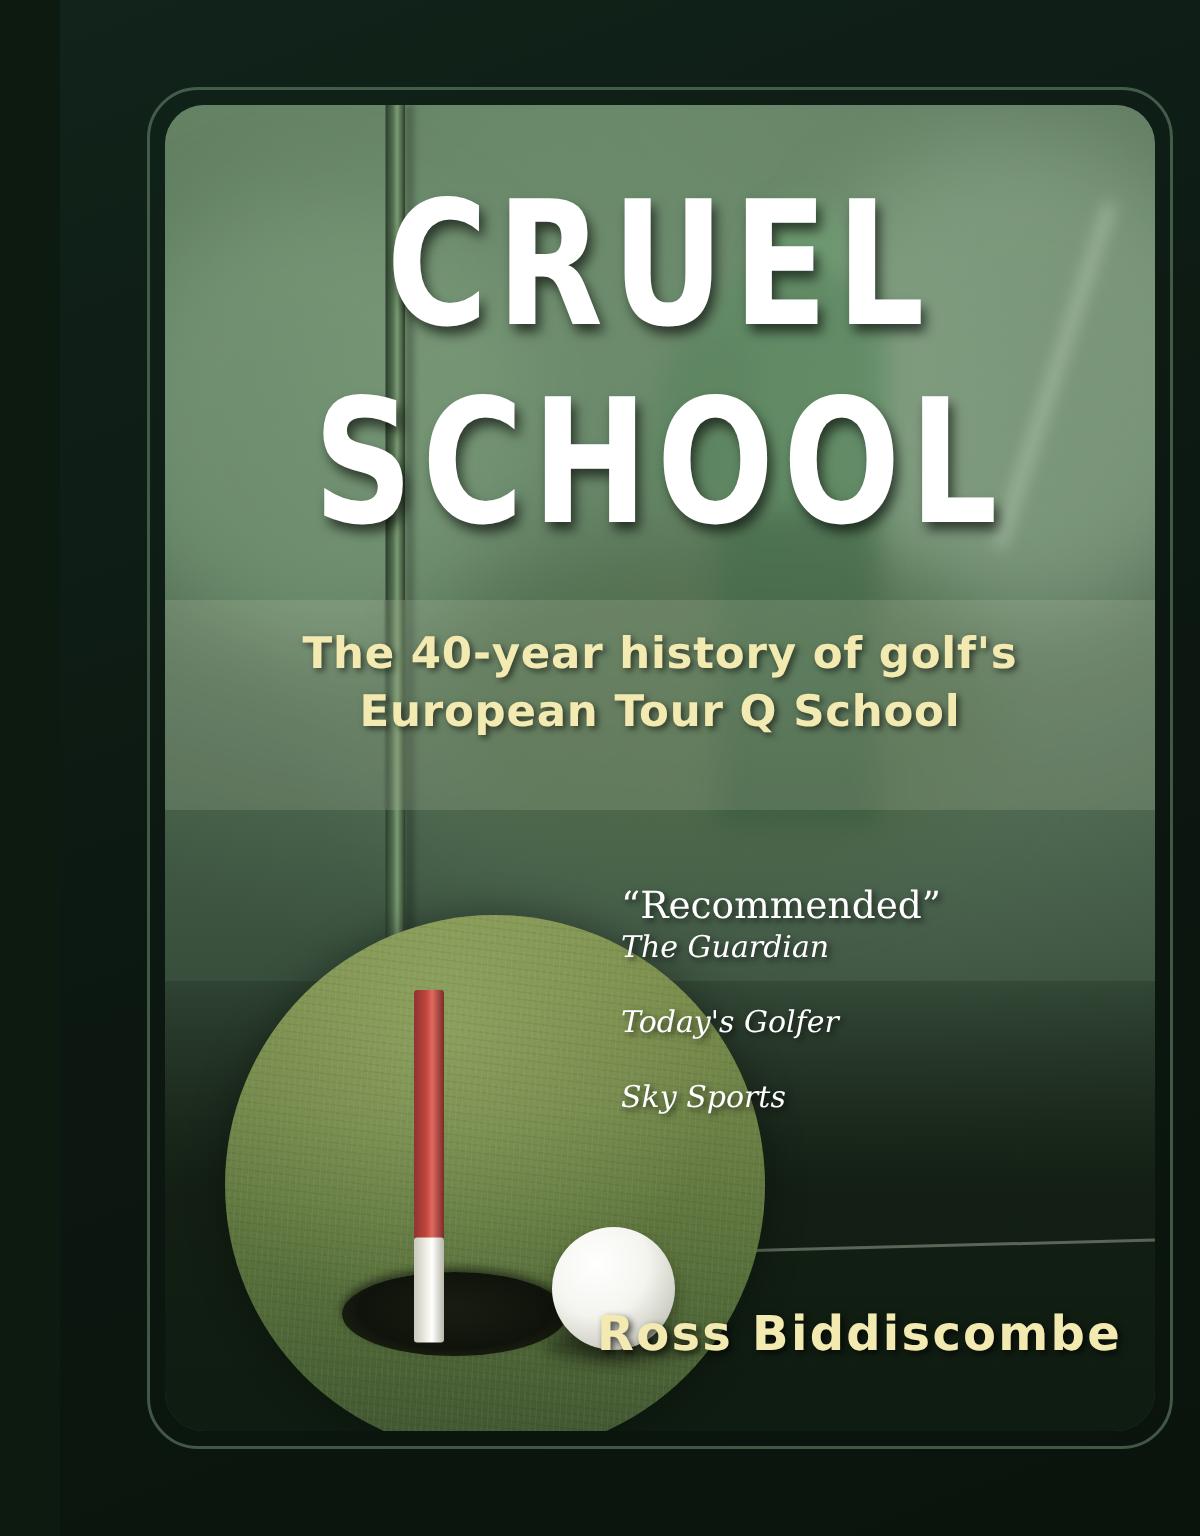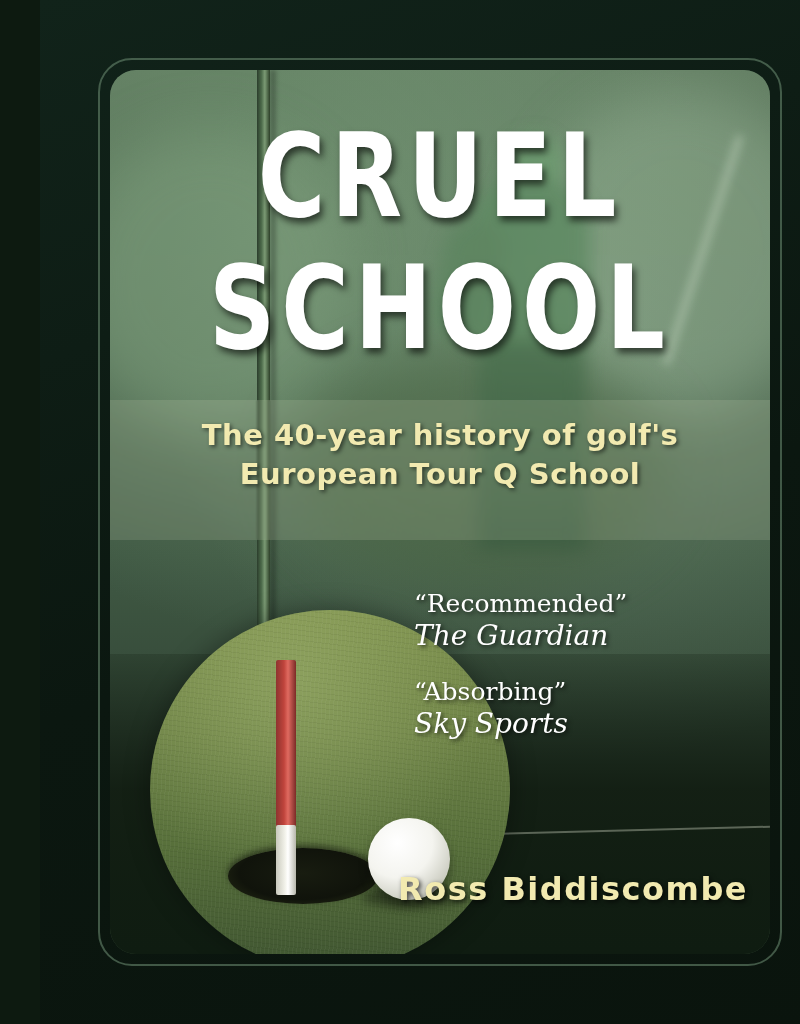--- a/index.html
+++ b/index.html
@@ -304,21 +304,21 @@
     margin-bottom: 26px;
   }
   .quote .q-text {
     font-family: "DejaVu Serif", serif;
     font-size: 25px;
     line-height: 1.15;
   }
   .quote .q-source {
     font-family: "DejaVu Serif", serif;
     font-style: italic;
-    font-size: 28px;
+    font-size: 20px;
     line-height: 1.2;
   }
 
   .author {
     position: absolute;
     right: 22px;
     top: 800px;
     width: 360px;
     text-align: right;
     z-index: 5;
@@ -377,23 +377,23 @@
       <div>The 40-year history of golf's</div>
       <div>European Tour Q School</div>
     </div>
 
     <div class="quotes">
       <div class="quote">
         <div class="q-text">“Recommended”</div>
         <div class="q-source">The Guardian</div>
       </div>
       <div class="quote">
+        <div class="q-source">Today's Golfer</div>
       </div>
       <div class="quote">
-        <div class="q-text">“Absorbing”</div>
         <div class="q-source">Sky Sports</div>
       </div>
     </div>
 
     <div class="author">Ross Biddiscombe</div>
   </div>
 
   <div class="thin-border"></div>
 </div>
 

